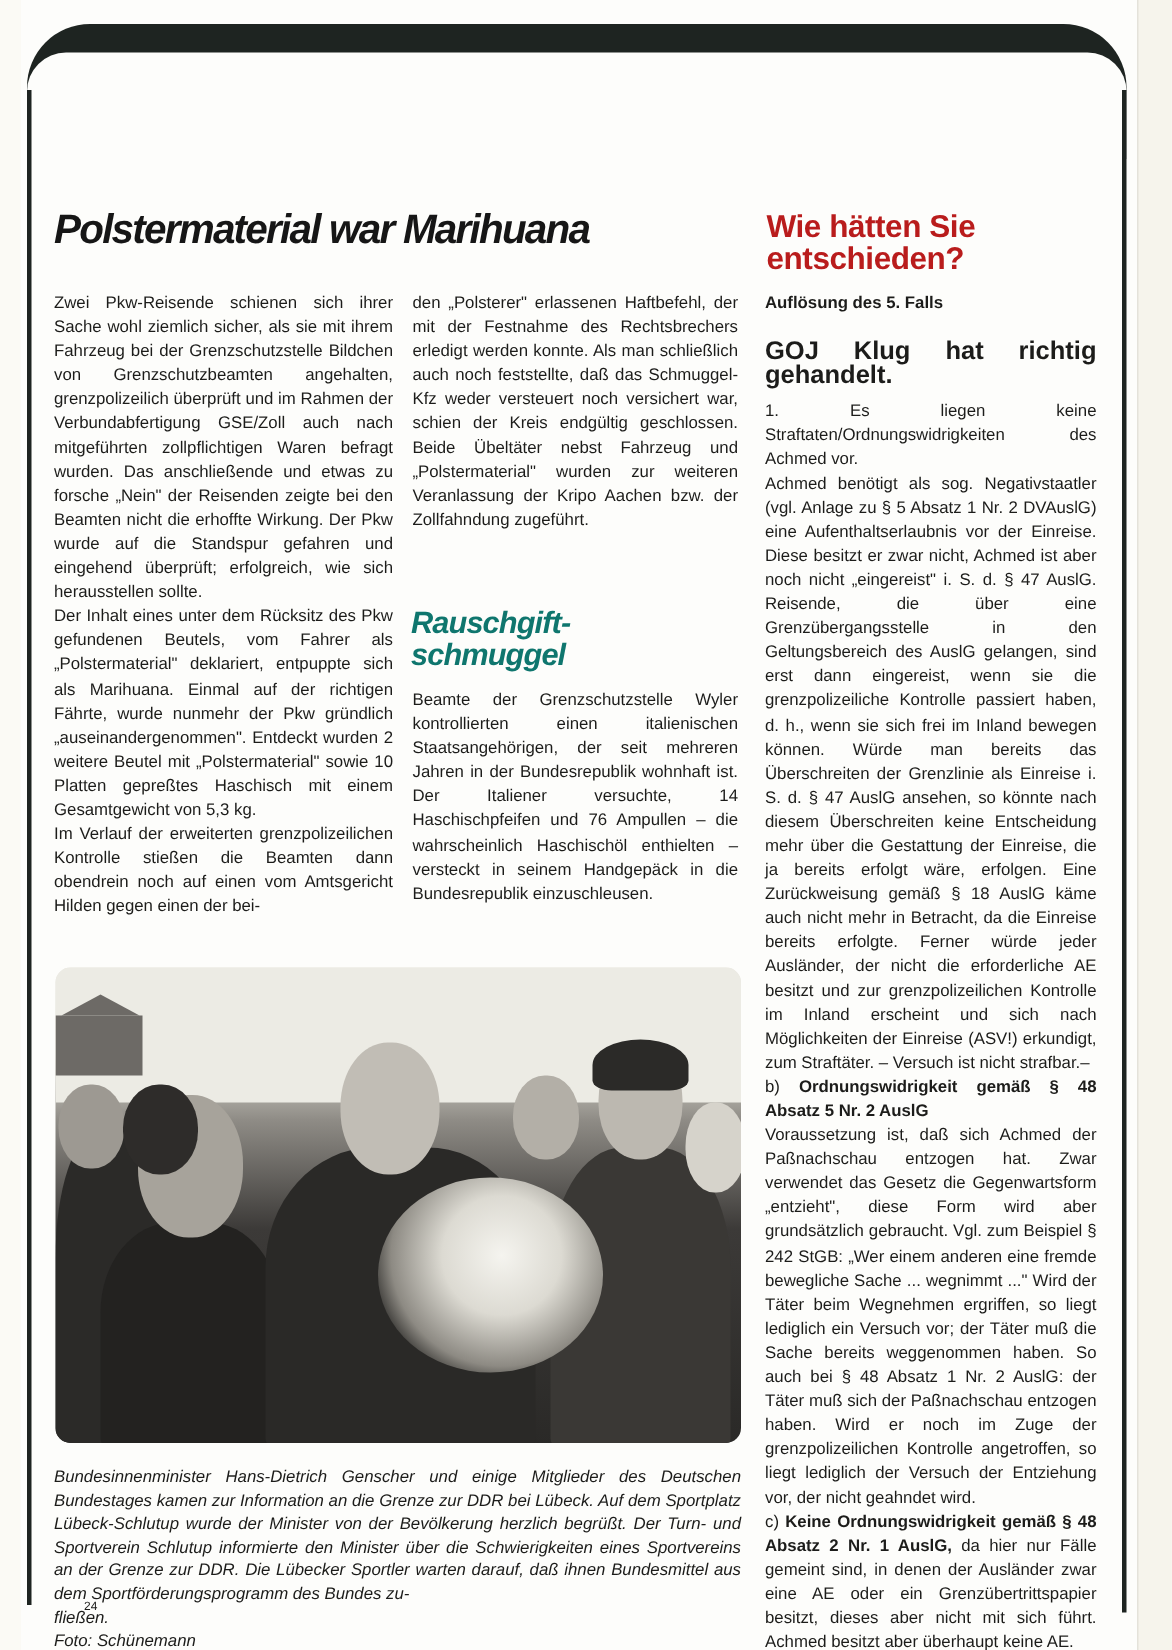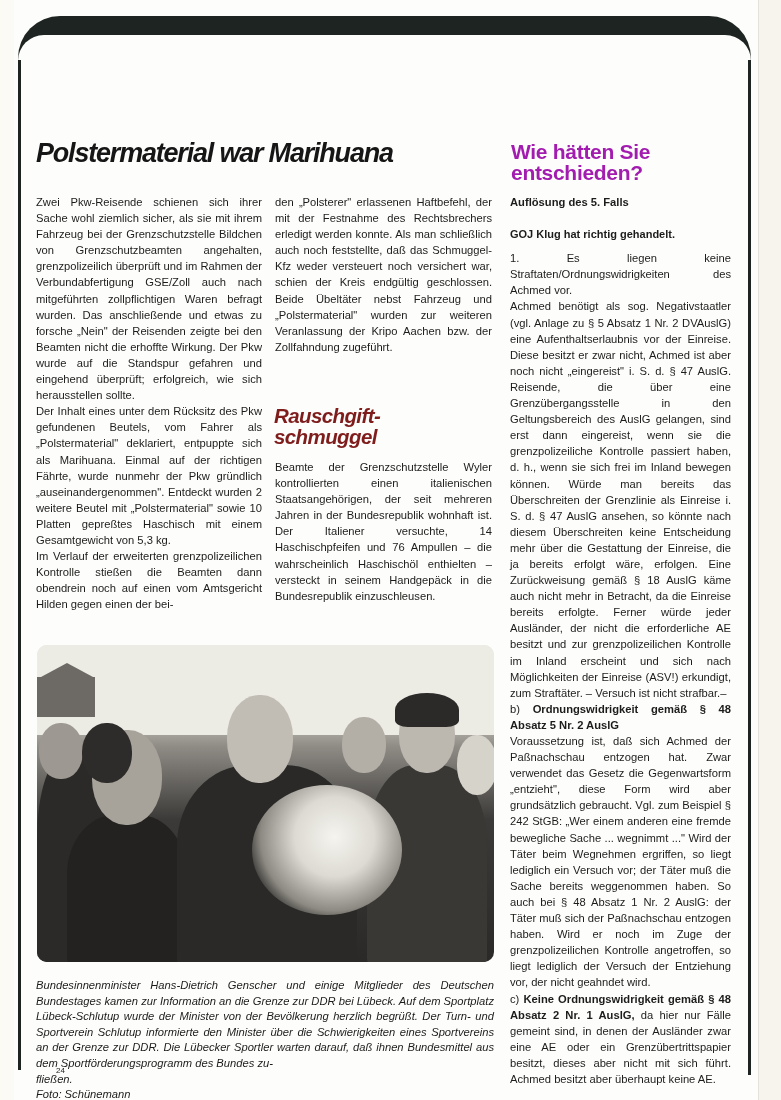--- a/index.html
+++ b/index.html
@@ -41,41 +41,41 @@
   .title-main {
     position:absolute; left:36px; top:137px; width:470px;
     font-family:"Liberation Sans", sans-serif;
     font-weight:bold; font-style:italic; font-size:27.5px;
     letter-spacing:-1.2px; transform:scaleX(0.98); transform-origin:left;
     color:#161616; margin:0; white-space:nowrap;
   }
   .title-side {
     position:absolute; left:511px; top:141px; width:230px;
     font-weight:bold; font-size:21px; line-height:21px; letter-spacing:-0.3px;
-    color:#a21caf; margin:0;
+    color:#b91c1c; margin:0;
   }
   .col {
     position:absolute; font-size:11.2px; line-height:16.1px; text-align:justify;
     hyphens:none;
   }
   .col p { margin:0; }
   .col1 { left:36px; top:194px; width:226px; }
   .col2 { left:275px; top:194px; width:217px; }
   .col3 { left:510px; top:194px; width:221px; }
   .sig { text-align:right; margin-top:2px !important; }
   .subhead {
     position:absolute; left:274px; top:405px; width:200px;
     font-weight:bold; font-style:italic; font-size:20.5px; line-height:21px;
-    letter-spacing:-0.6px; margin:0; color:#7f1d1d;
+    letter-spacing:-0.6px; margin:0; color:#0f766e;
   }
   .col2b { left:275px; top:459px; width:217px; }
   .bold { font-weight:bold; }
   .col3 .gap { height:8px; }
   .col3 .h1 { font-weight:bold; font-size:11.2px; }
-  .col3 .h2 { font-weight:bold; font-size:11px; }
+  .col3 .h2 { font-weight:bold; font-size:17px; }
   .photo {
     position:absolute; left:37px; top:645px; width:457px; height:317px;
     border-radius:10px; overflow:hidden;
     background:linear-gradient(180deg,#e9e7df 0%,#dfddd4 18%,#8f8c86 32%,#3c3a38 55%,#2a2927 100%);
   }
   .photo .sky { position:absolute; left:0; top:0; width:100%; height:90px; background:#ecebe4; }
   .photo .house { position:absolute; left:0; top:32px; width:58px; height:40px; background:#6d6a66; }
   .photo .house:before { content:""; position:absolute; left:4px; top:-14px; border-left:26px solid transparent; border-right:26px solid transparent; border-bottom:14px solid #6d6a66; }
   .head { position:absolute; border-radius:48%; background:#b9b5ad; }
   .coat { position:absolute; border-radius:40% 40% 6px 6px; background:#2b2a28; }

